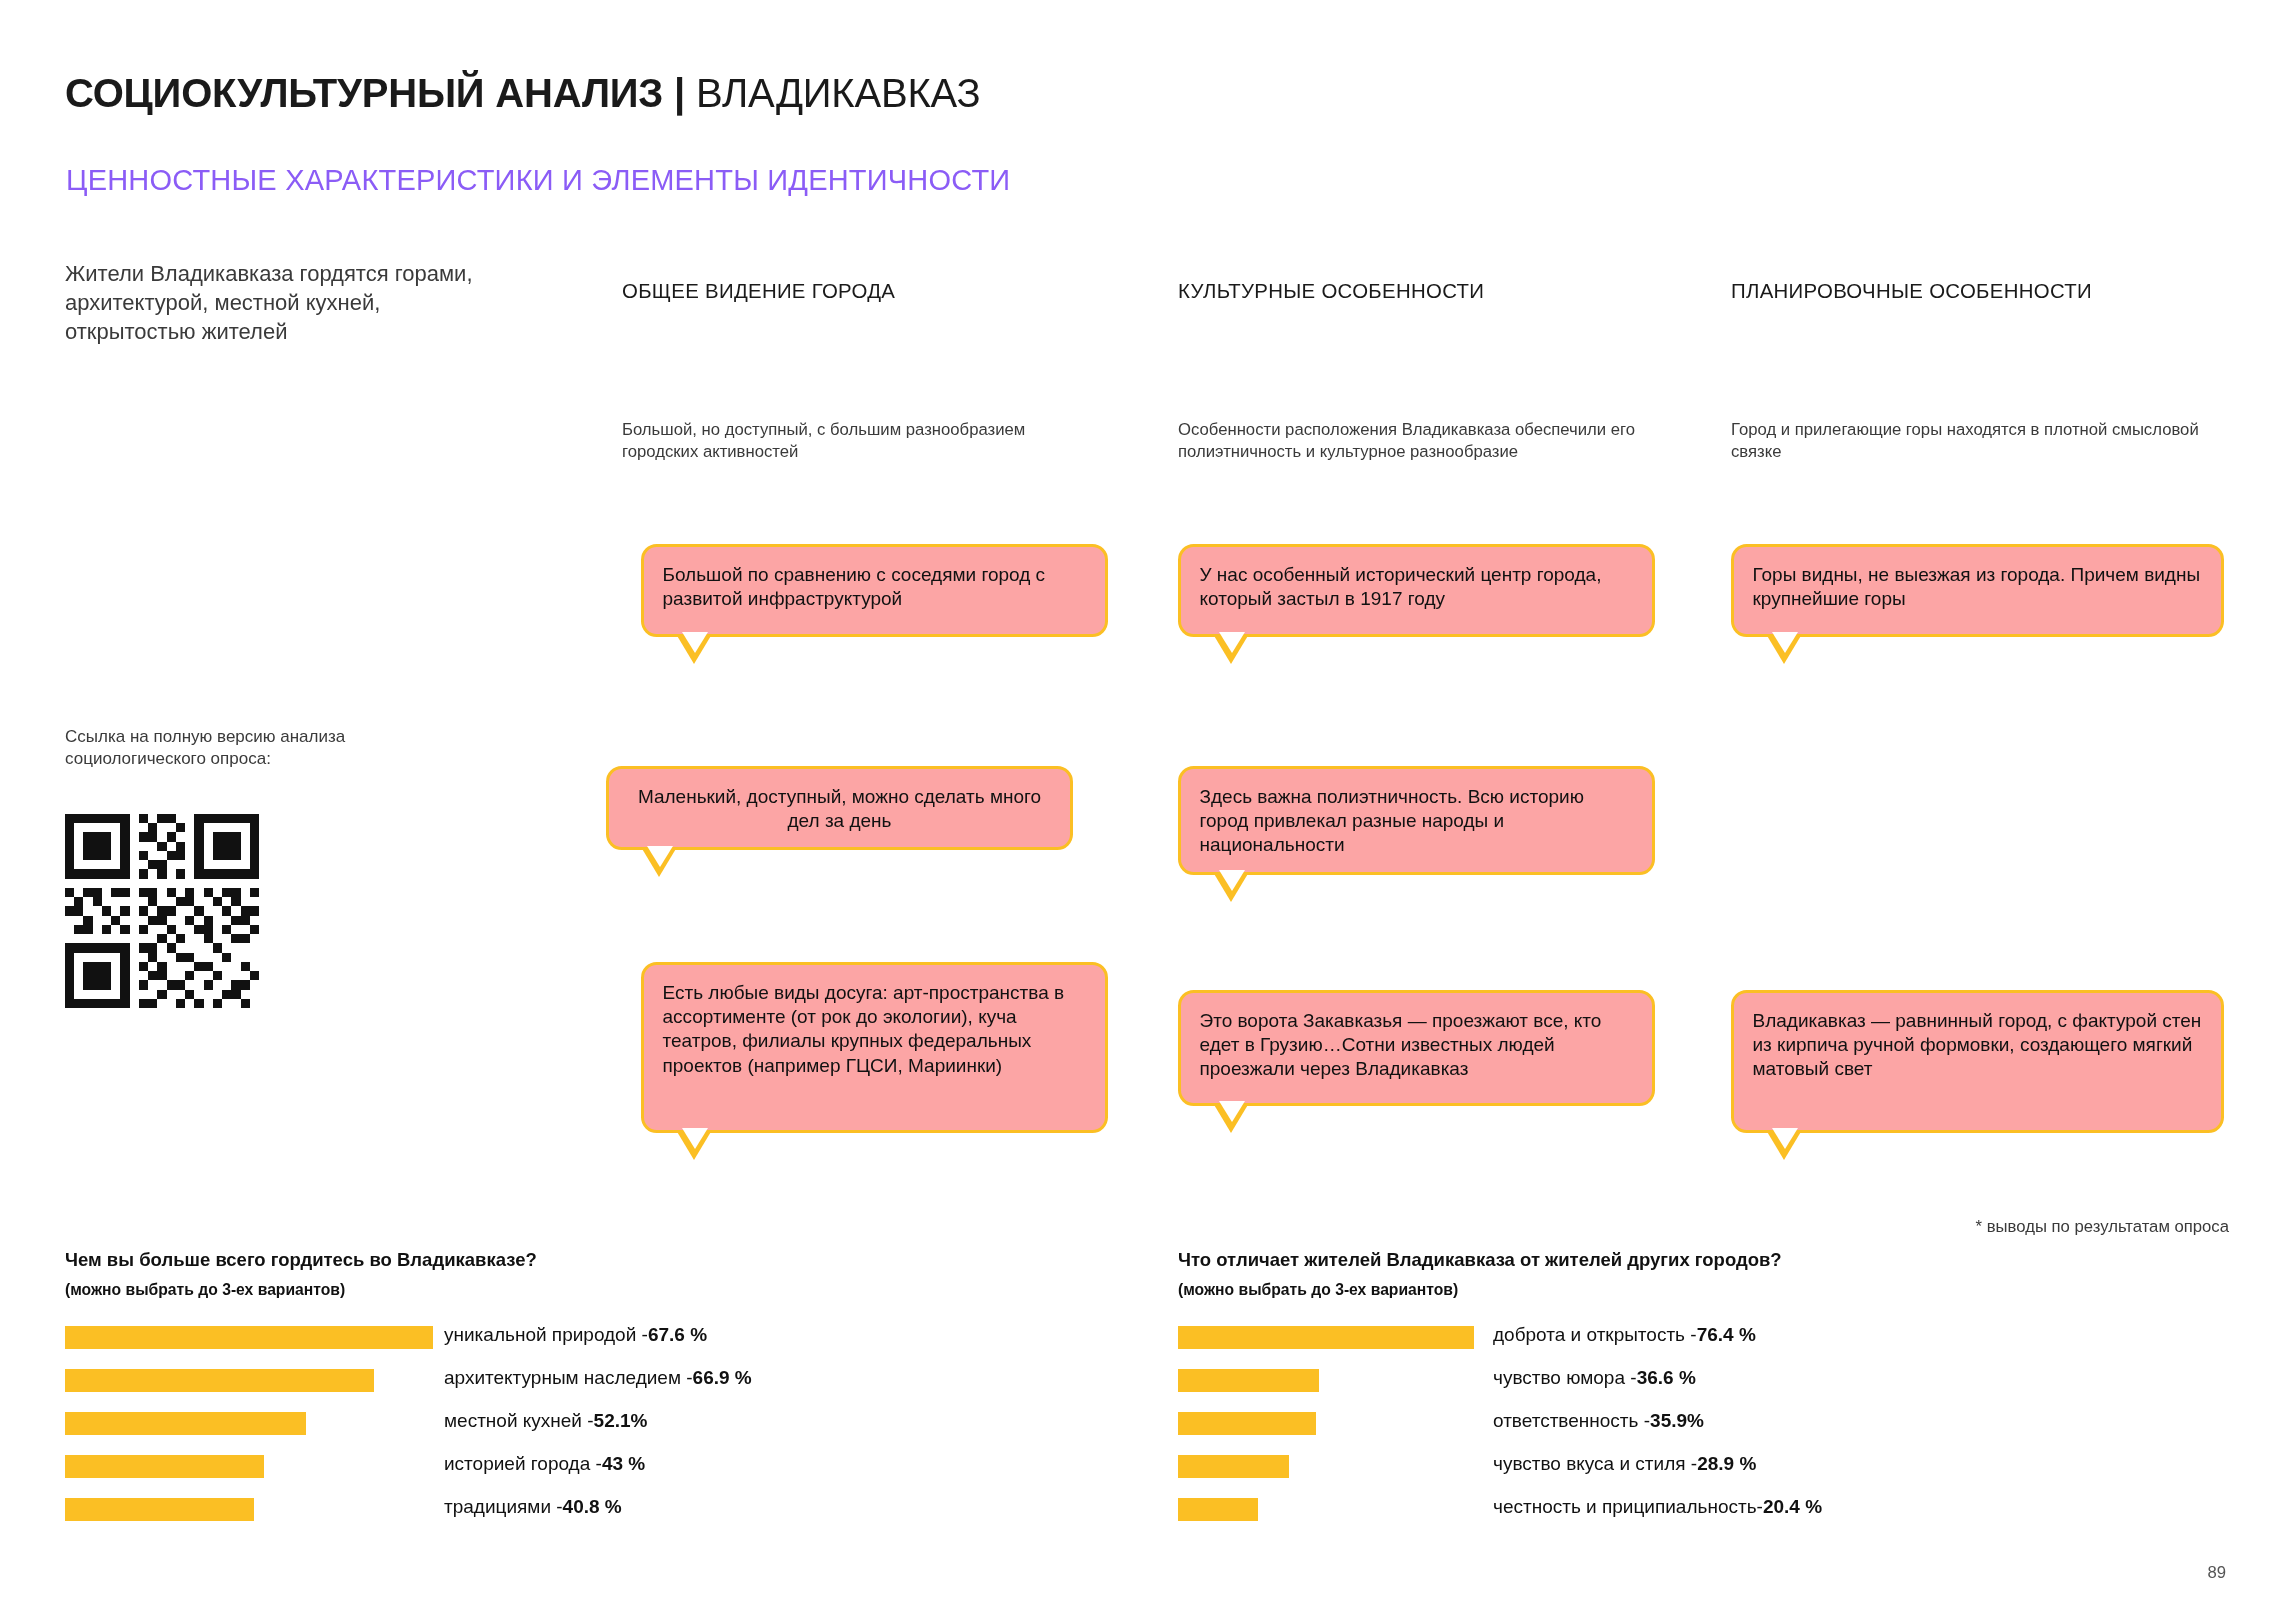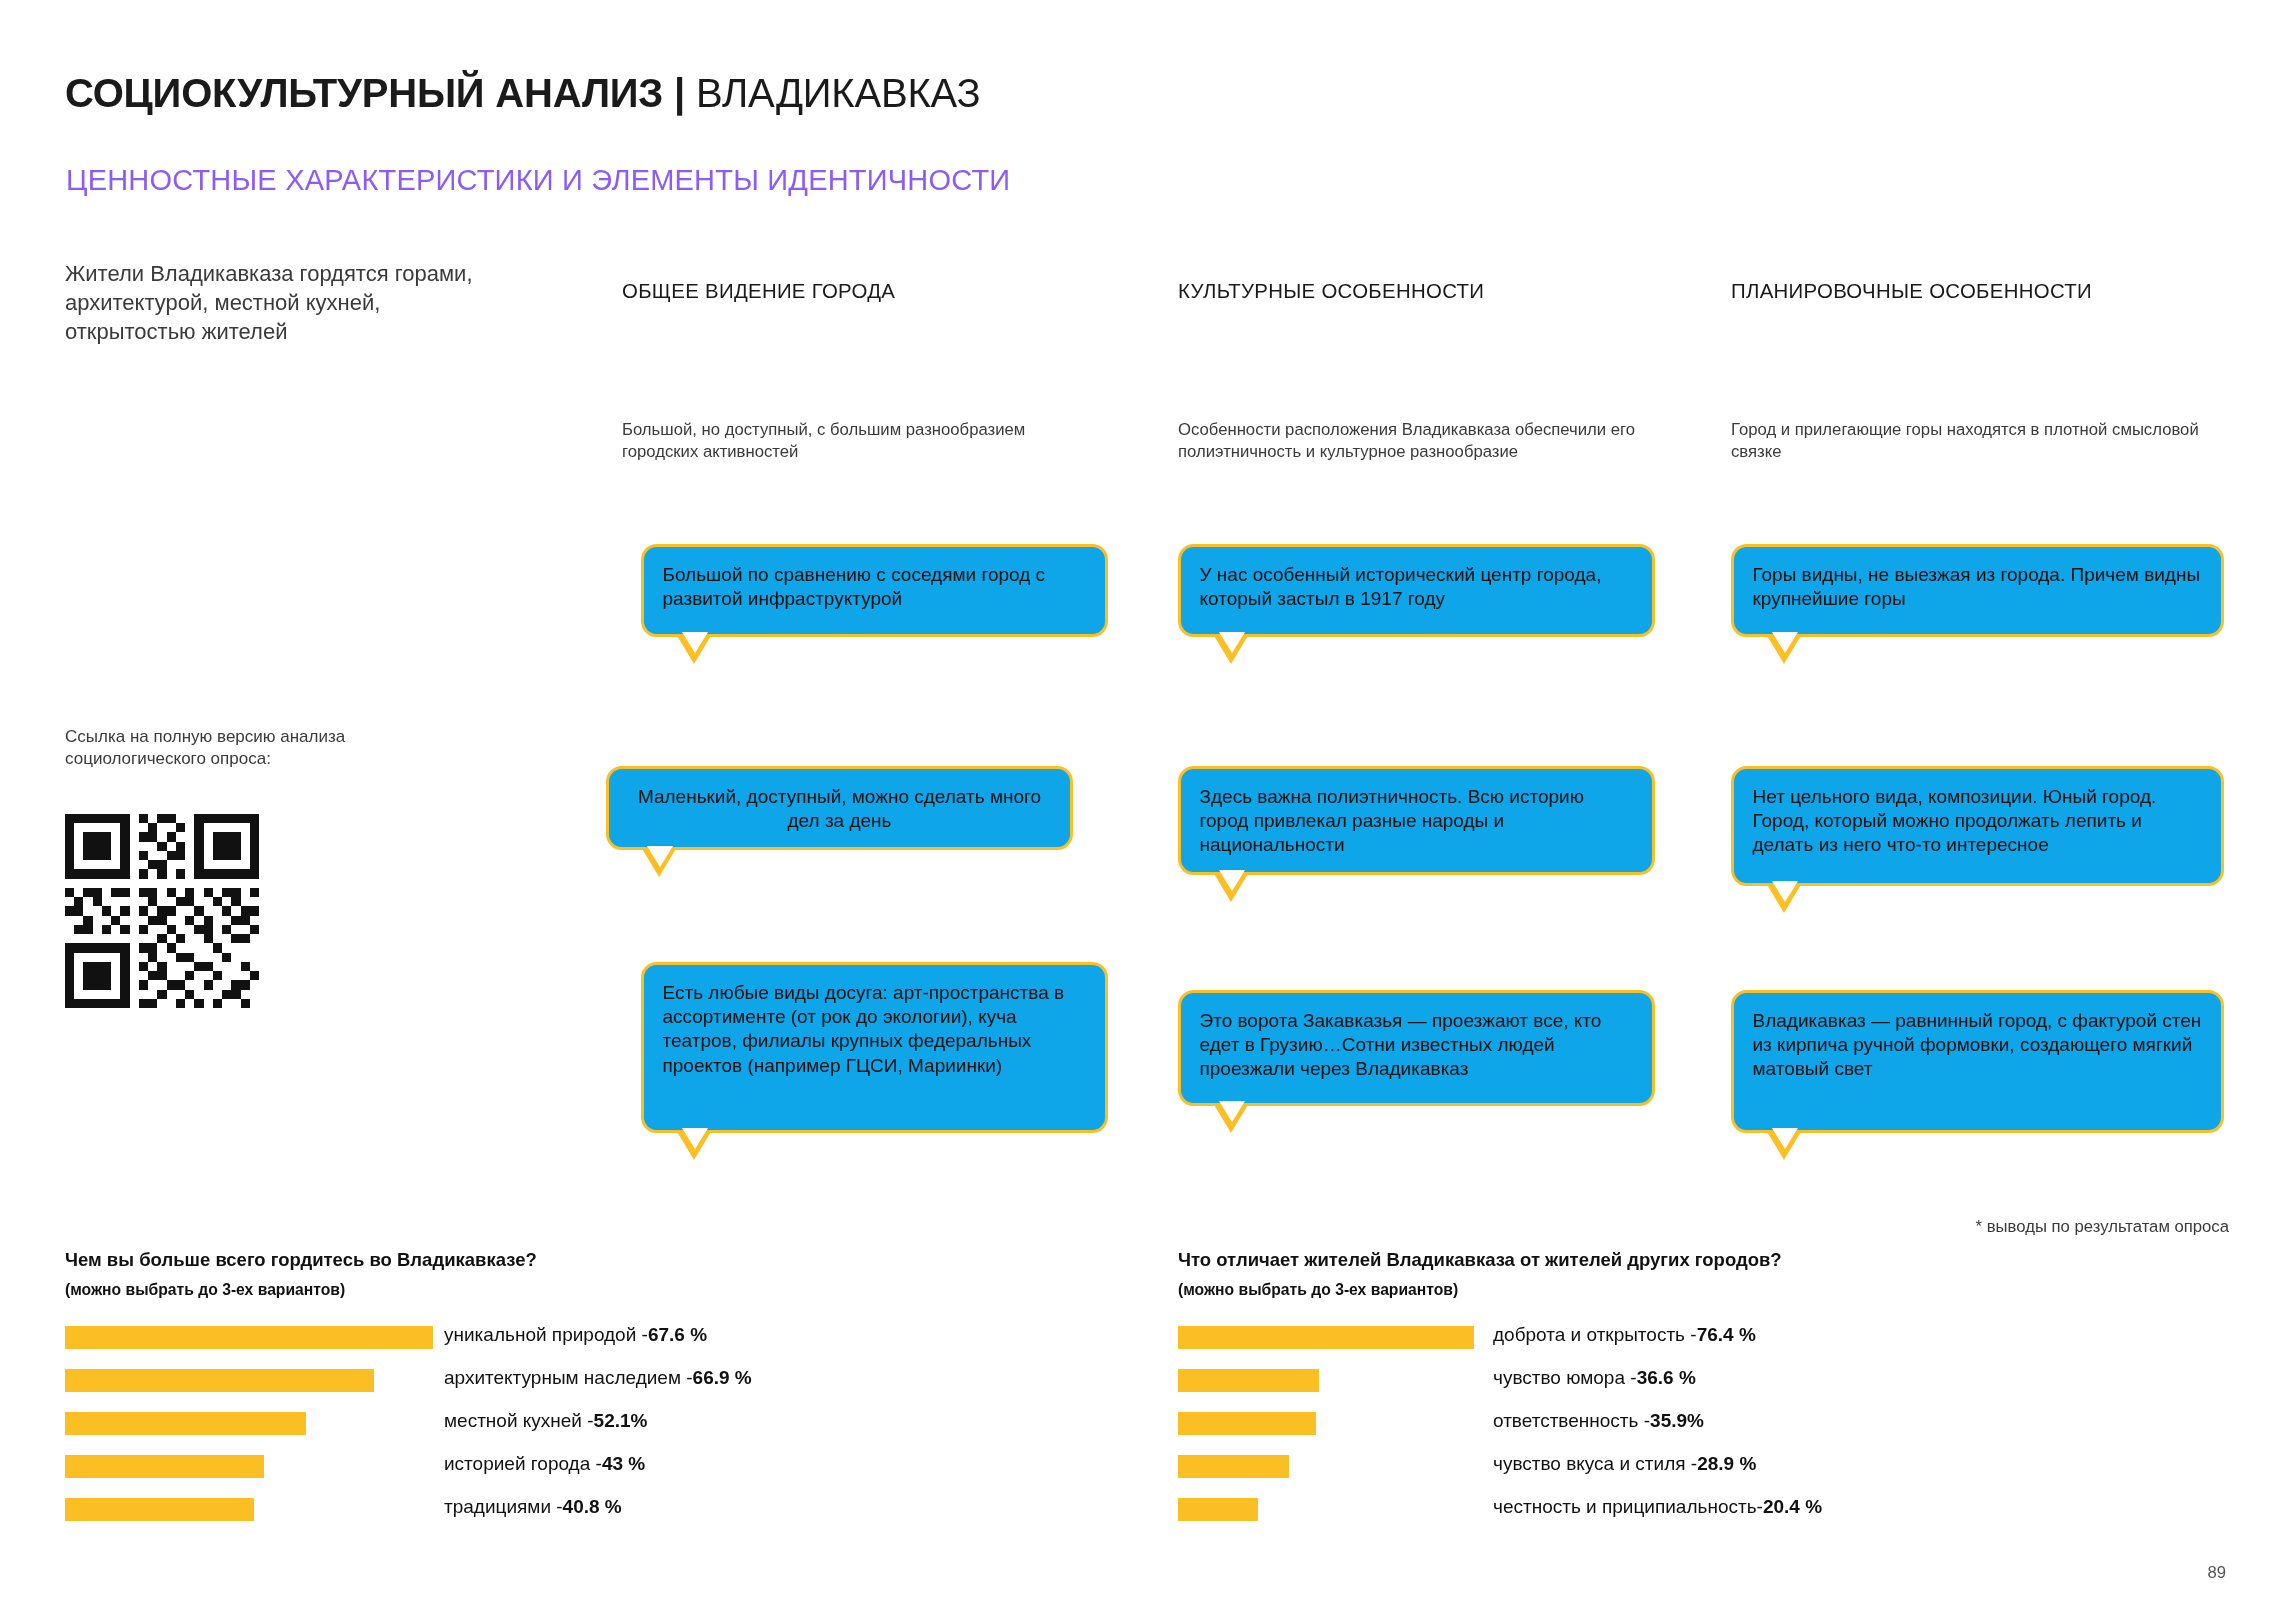--- a/index.html
+++ b/index.html
@@ -87,21 +87,21 @@
     line-height: 1.34;
     color: #3a3a3a;
   }
 
   
   .bubble {
     position: absolute;
     box-sizing: border-box;
     border: 3.2px solid #FBBF24;
     border-radius: 15.7px;
-    background: #0ea5e9;
+    background: #fca5a5;
     padding: 15.7px 18.5px 14px 18.5px;
     font-size: 19px;
     line-height: 1.28;
     color: #111111;
   }
   .bubble .tail-o,
   .bubble .tail-i {
     position: absolute;
     width: 0;
     height: 0;
@@ -337,25 +337,20 @@
     <span>Это ворота Закавказья — проезжают все, кто едет в Грузию…Сотни известных людей проезжали через Владикавказ</span>
     <span class="tail-o"></span>
     <span class="tail-i"></span>
   </div>
 
   <div class="bubble" style="left:1731px; top:544px; width:493px; min-height:93px;">
     <span>Горы видны, не выезжая из города. Причем видны крупнейшие горы</span>
     <span class="tail-o"></span>
     <span class="tail-i"></span>
   </div>
-  <div class="bubble" style="left:1731px; top:766px; width:493px; min-height:120px;">
-    <span>Нет цельного вида, композиции. Юный город. Город, который можно продолжать лепить и делать из него что-то интересное</span>
-    <span class="tail-o"></span>
-    <span class="tail-i"></span>
-  </div>
   <div class="bubble" style="left:1731px; top:990px; width:493px; min-height:143px;">
     <span>Владикавказ — равнинный город, с фактурой стен из кирпича ручной формовки, создающего мягкий матовый свет</span>
     <span class="tail-o"></span>
     <span class="tail-i"></span>
   </div>
 
   <div class="note-star">* выводы по результатам опроса</div>
 
   <div class="chart-title" style="left:65px; top:1249px;">Чем вы больше всего гордитесь во Владикавказе?</div>
   <div class="chart-sub" style="left:65px; top:1281px;">(можно выбрать до 3-ех вариантов)</div>

